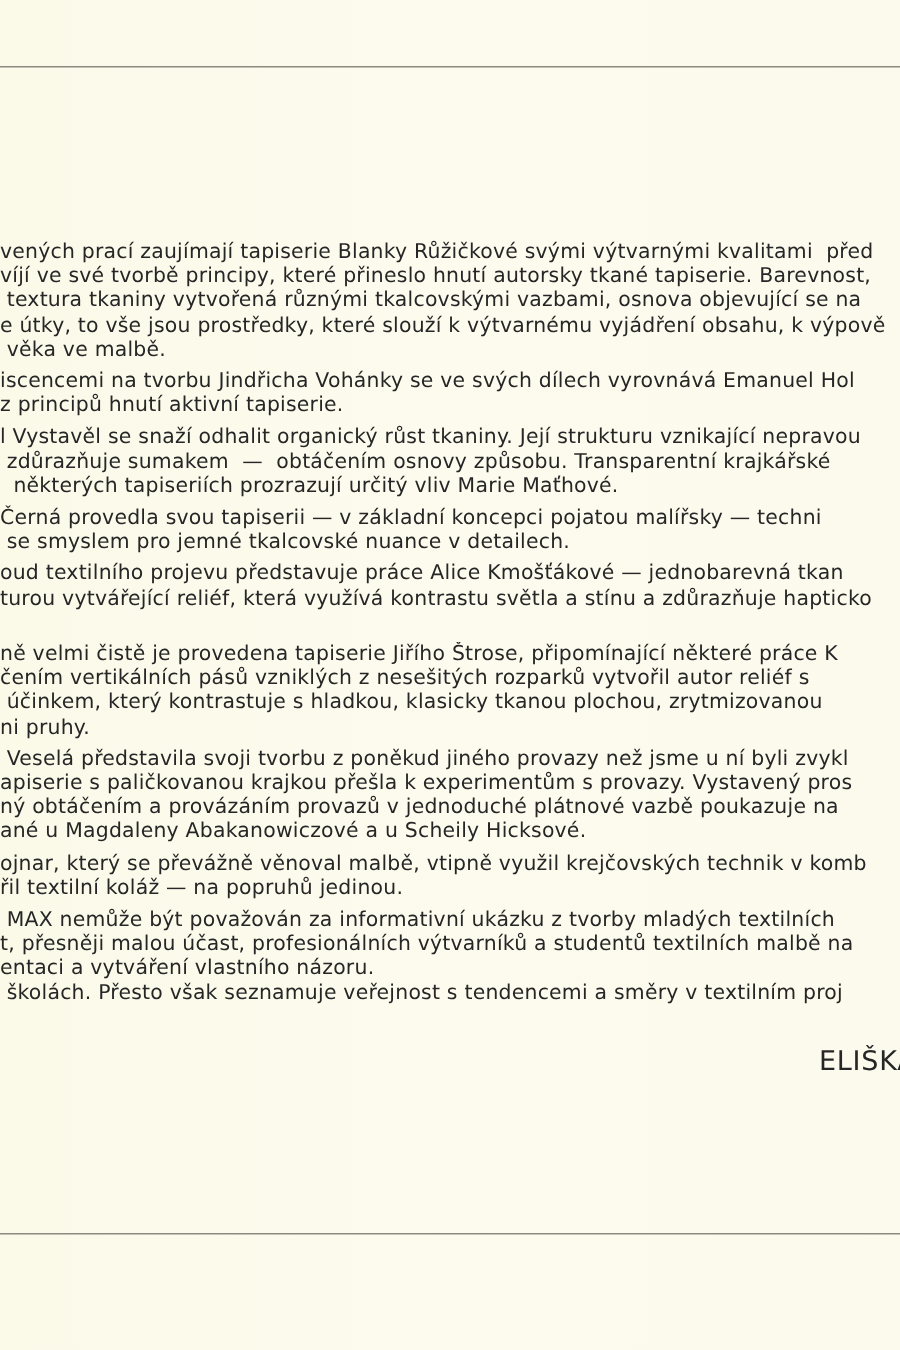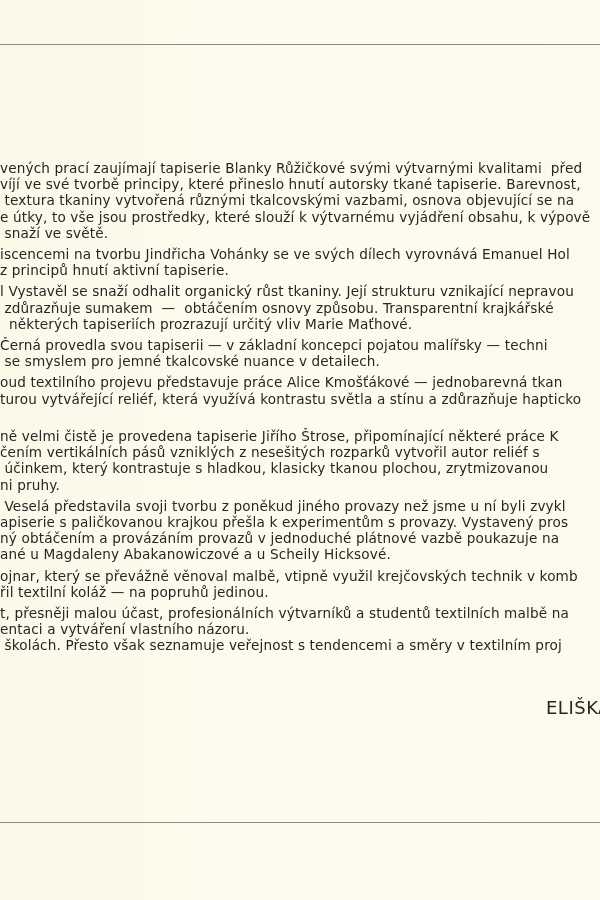--- a/index.html
+++ b/index.html
@@ -63,21 +63,21 @@
 
 <div class="page">
   <div class="rule top"></div>
 
   <div class="text-block">
     <div class="para">
       <span class="line">vených prací zaujímají tapiserie Blanky Růžičkové svými výtvarnými kvalitami  před</span>
       <span class="line">víjí ve své tvorbě principy, které přineslo hnutí autorsky tkané tapiserie. Barevnost,</span>
       <span class="line"> textura tkaniny vytvořená různými tkalcovskými vazbami, osnova objevující se na</span>
       <span class="line">e útky, to vše jsou prostředky, které slouží k výtvarnému vyjádření obsahu, k výpově</span>
-      <span class="line"> snaží ve světě.</span>
+      <span class="line"> věka ve malbě.</span>
     </div>
     <div class="para">
       <span class="line">iscencemi na tvorbu Jindřicha Vohánky se ve svých dílech vyrovnává Emanuel Hol</span>
       <span class="line">z principů hnutí aktivní tapiserie.</span>
     </div>
     <div class="para">
       <span class="line">l Vystavěl se snaží odhalit organický růst tkaniny. Její strukturu vznikající nepravou</span>
       <span class="line"> zdůrazňuje sumakem  —  obtáčením osnovy způsobu. Transparentní krajkářské</span>
       <span class="line">  některých tapiseriích prozrazují určitý vliv Marie Maťhové.</span>
     </div>
@@ -100,20 +100,21 @@
       <span class="line"> Veselá představila svoji tvorbu z poněkud jiného provazy než jsme u ní byli zvykl</span>
       <span class="line">apiserie s paličkovanou krajkou přešla k experimentům s provazy. Vystavený pros</span>
       <span class="line">ný obtáčením a provázáním provazů v jednoduché plátnové vazbě poukazuje na</span>
       <span class="line">ané u Magdaleny Abakanowiczové a u Scheily Hicksové.</span>
     </div>
     <div class="para">
       <span class="line">ojnar, který se převážně věnoval malbě, vtipně využil krejčovských technik v komb</span>
       <span class="line">řil textilní koláž — na popruhů jedinou.</span>
     </div>
     <div class="para">
+      <span class="line"> MAX nemůže být považován za informativní ukázku z tvorby mladých textilních</span>
       <span class="line">t, přesněji malou účast, profesionálních výtvarníků a studentů textilních malbě na</span>
       <span class="line">entaci a vytváření vlastního názoru.</span>
       <span class="line"> školách. Přesto však seznamuje veřejnost s tendencemi a směry v textilním proj</span>
     </div>
   </div>
 
   <div class="signature">ELIŠKA</div>
 
   <div class="rule bottom"></div>
 </div>

